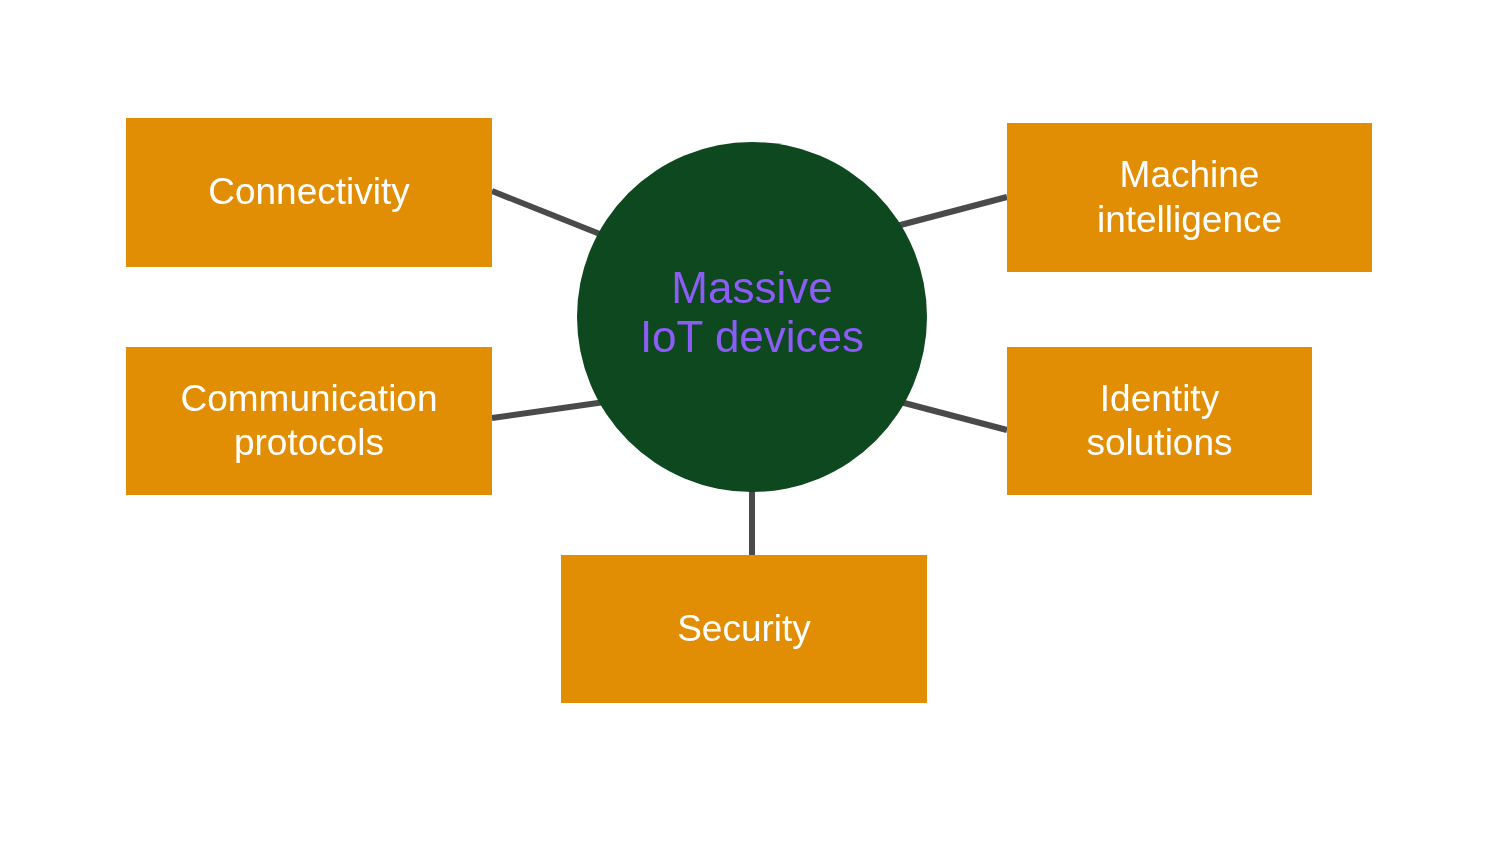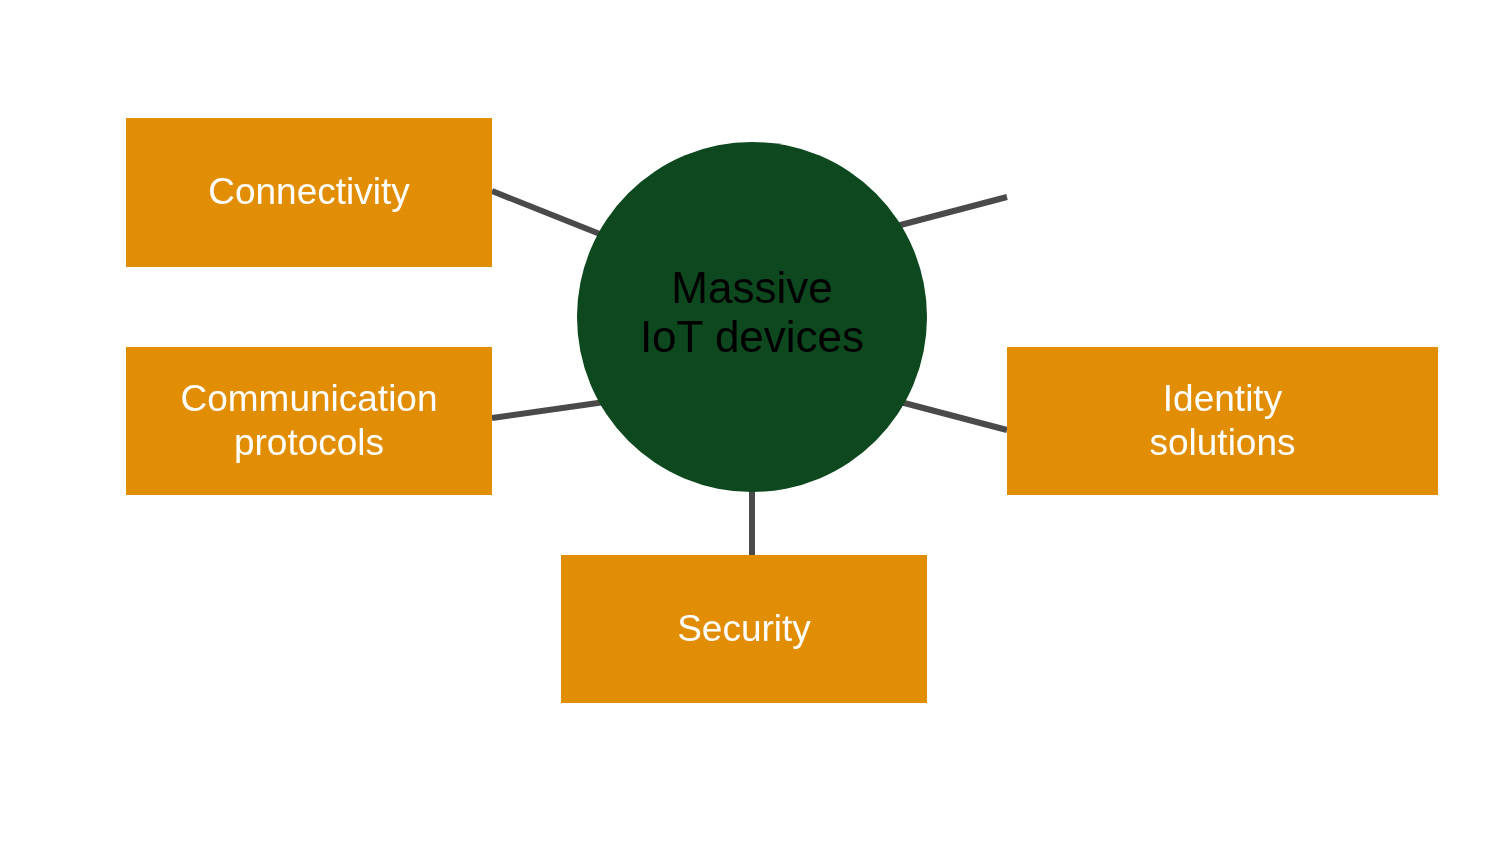--- a/index.html
+++ b/index.html
@@ -33,33 +33,33 @@
     line-height: 1.2;
     font-weight: 400;
   }
   .node .node-label {
     white-space: pre-line;
     padding: 0 18px;
   }
   .node-connectivity            { left: 126px;  top: 118px; width: 366px; height: 149px; }
   .node-communication-protocols { left: 126px;  top: 347px; width: 366px; height: 148px; }
   .node-machine-intelligence    { left: 1007px; top: 123px; width: 365px; height: 149px; }
-  .node-identity-solutions      { left: 1007px; top: 347px; width: 431px; height: 148px; }
+  .node-identity-solutions      { left: 1007px; top: 347px; width: 305px; height: 148px; }
   .node-security                { left: 561px;  top: 555px; width: 366px; height: 148px; align-items: center; }
   .hub-label {
     position: absolute;
     left: 577px;
     top: 142px;
     width: 350px;
     height: 350px;
     display: flex;
     align-items: center;
     justify-content: center;
     text-align: center;
-    color: #000000;
+    color: #8b5cf6;
     font-size: 44px;
     line-height: 1.12;
     font-weight: 400;
     white-space: pre-line;
     transform: translateY(-5px);
   }
 </style>
 </head>
 <body>
 
@@ -79,20 +79,24 @@
 
   <div class="node node-connectivity" style="background: rgb(226, 142, 4);">
     <span class="node-label">Connectivity</span>
   </div>
 
   <div class="node node-communication-protocols" style="background: rgb(226, 142, 4);">
     <span class="node-label">Communication
 protocols</span>
   </div>
 
+  <div class="node node-machine-intelligence" style="background: rgb(226, 142, 4);">
+    <span class="node-label">Machine
+intelligence</span>
+  </div>
 
   <div class="node node-identity-solutions" style="background: rgb(226, 142, 4);">
     <span class="node-label">Identity
 solutions</span>
   </div>
 
   <div class="node node-security" style="background: rgb(226, 142, 4);">
     <span class="node-label">Security</span>
   </div>
 

